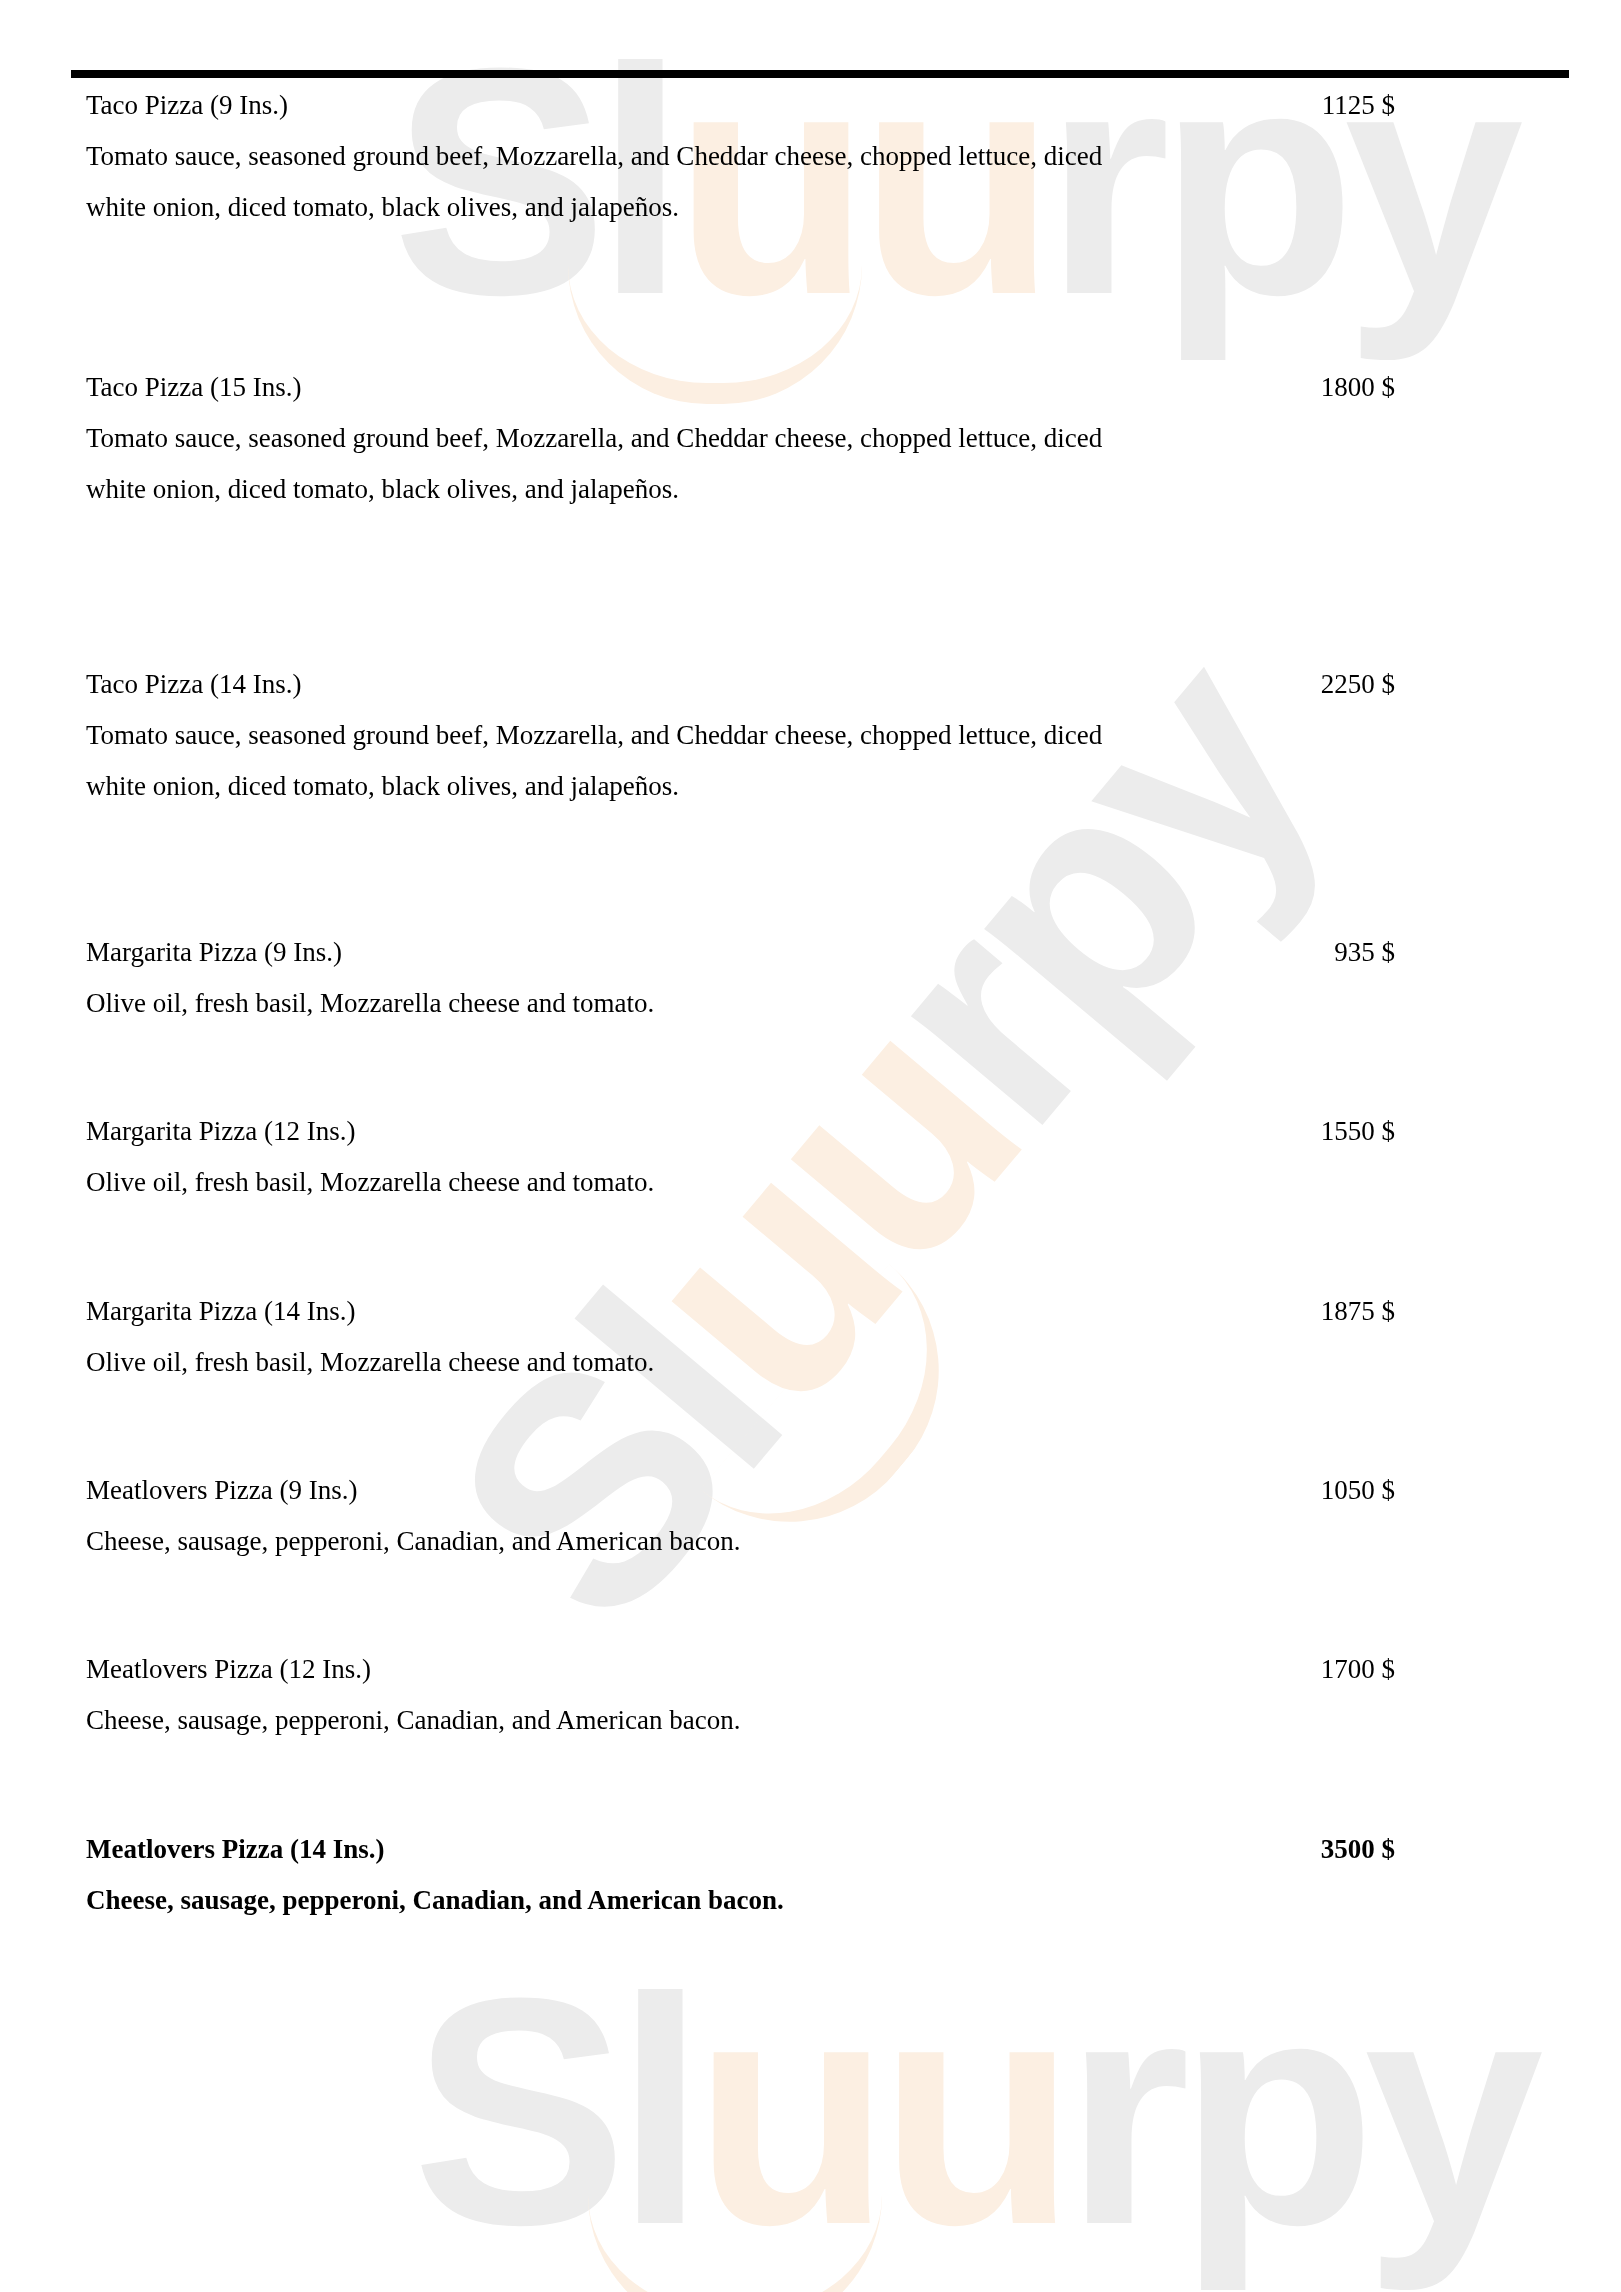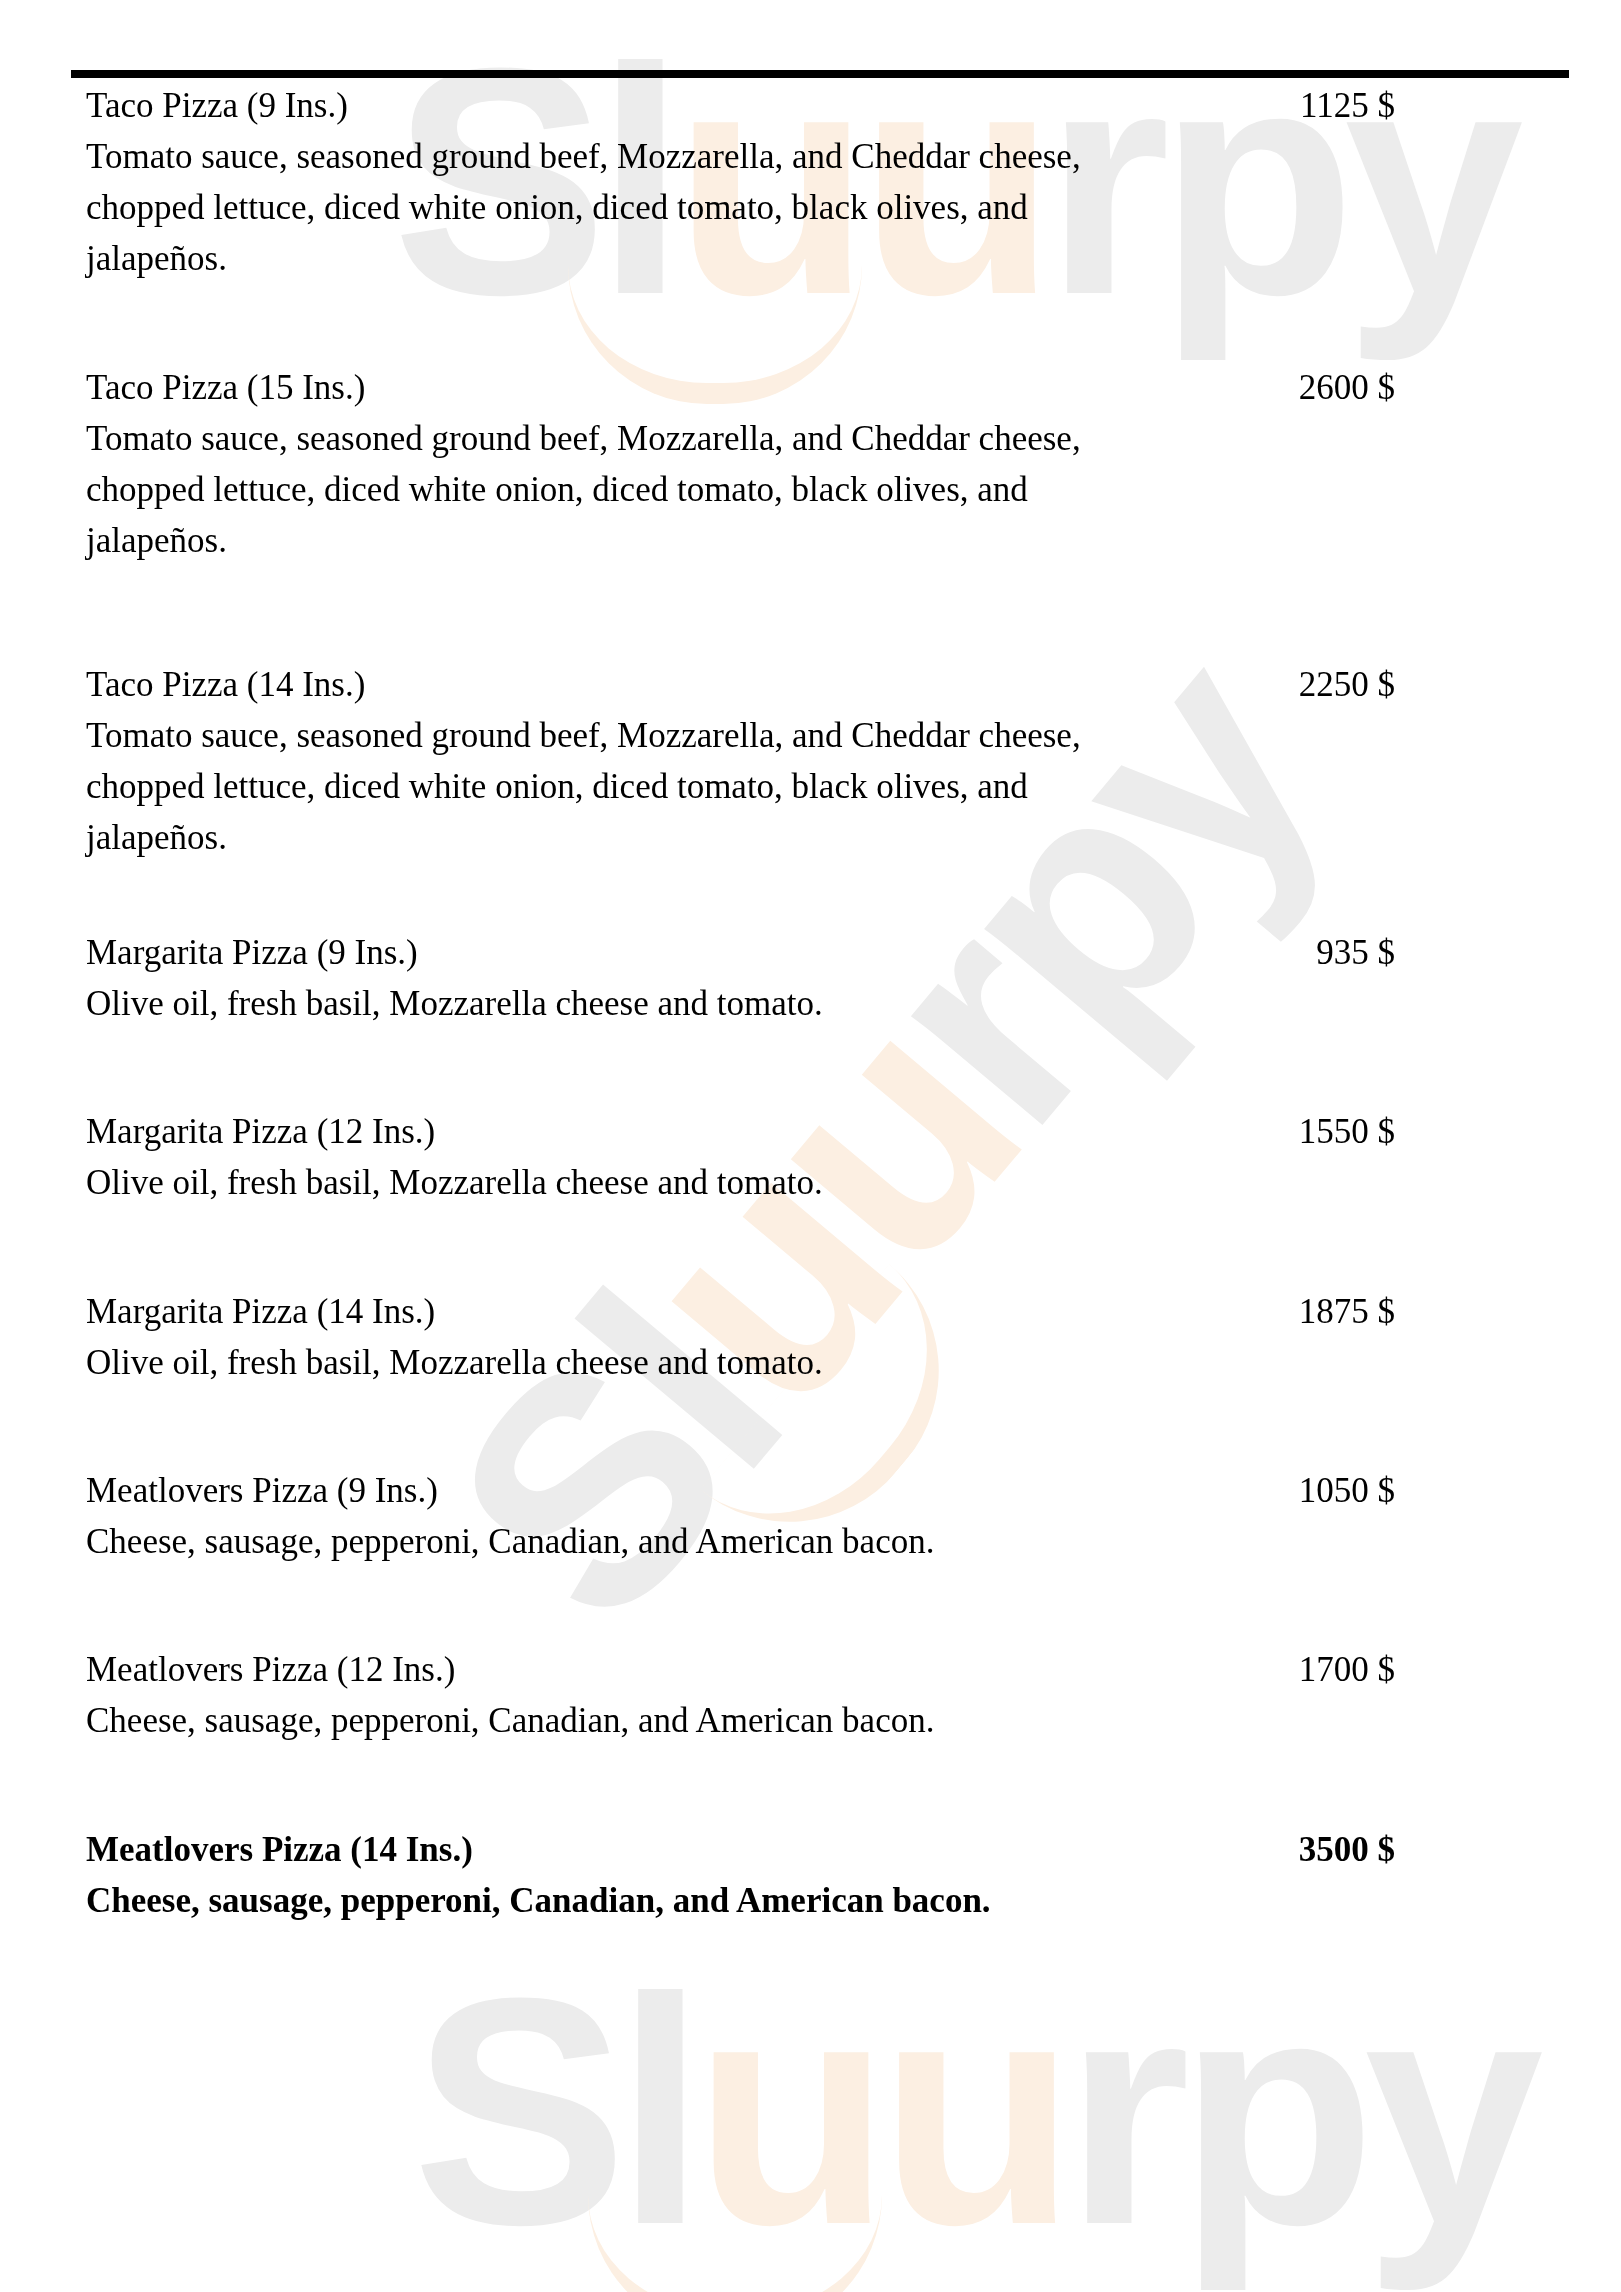--- a/index.html
+++ b/index.html
@@ -61,21 +61,21 @@
   }
   .menu {
     position: absolute;
     left: 86px;
     top: 80px;
     width: 1309px;
     z-index: 1;
   }
   .item {
     position: relative;
-    font-size: 35px;
+    font-size: 27px;
     line-height: 51px;
   }
   .item-name {
     display: block;
     width: 1059px;
   }
   .item-desc {
     display: block;
     width: 1059px;
   }
@@ -108,21 +108,21 @@
 
 <div class="menu">
   <div class="item" style="position:absolute; top:0;">
     <span class="item-name">Taco Pizza (9 Ins.)</span>
     <span class="item-desc">Tomato sauce, seasoned ground beef, Mozzarella, and Cheddar cheese, chopped lettuce, diced white onion, diced tomato, black olives, and jalapeños.</span>
     <span class="item-price">1125 $</span>
   </div>
   <div class="item" style="position:absolute; top:282px;">
     <span class="item-name">Taco Pizza (15 Ins.)</span>
     <span class="item-desc">Tomato sauce, seasoned ground beef, Mozzarella, and Cheddar cheese, chopped lettuce, diced white onion, diced tomato, black olives, and jalapeños.</span>
-    <span class="item-price">2600 $</span>
+    <span class="item-price">1800 $</span>
   </div>
   <div class="item" style="position:absolute; top:565px;margin-top:14px;">
     <span class="item-name">Taco Pizza (14 Ins.)</span>
     <span class="item-desc">Tomato sauce, seasoned ground beef, Mozzarella, and Cheddar cheese, chopped lettuce, diced white onion, diced tomato, black olives, and jalapeños.</span>
     <span class="item-price">2250 $</span>
   </div>
   <div class="item" style="position:absolute; top:847px;">
     <span class="item-name">Margarita Pizza (9 Ins.)</span>
     <span class="item-desc">Olive oil, fresh basil, Mozzarella cheese and tomato.</span>
     <span class="item-price">935 $</span>

